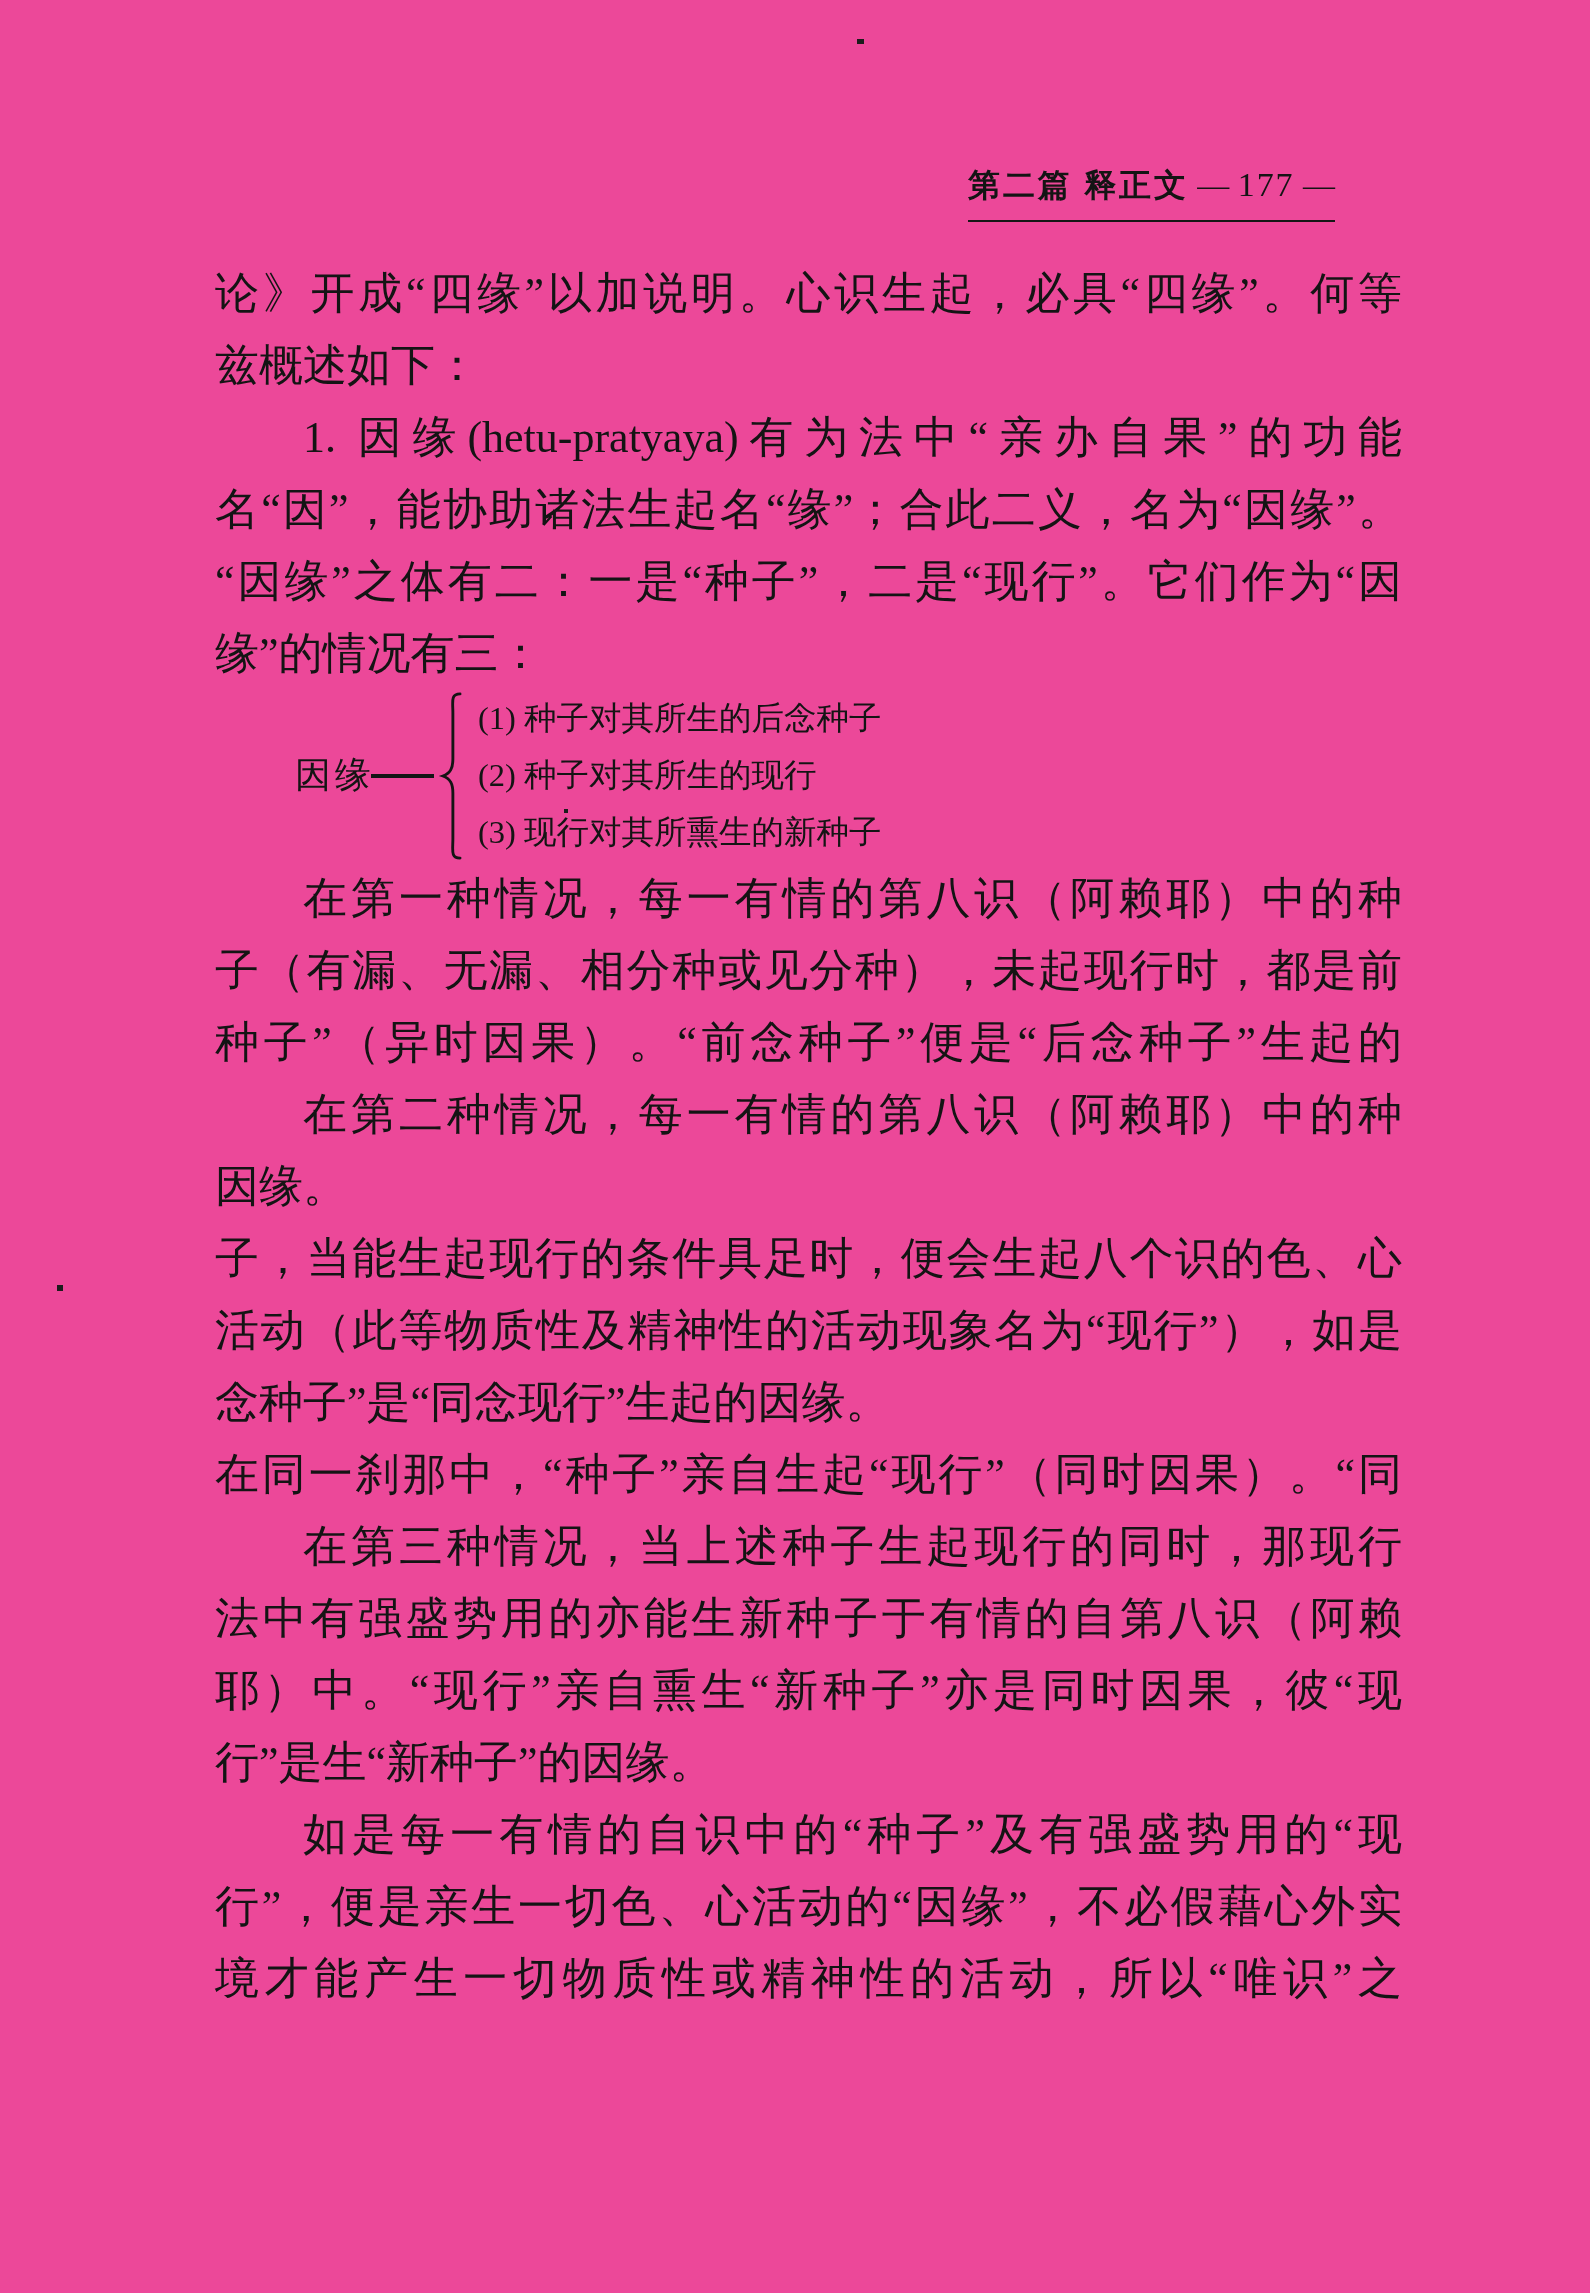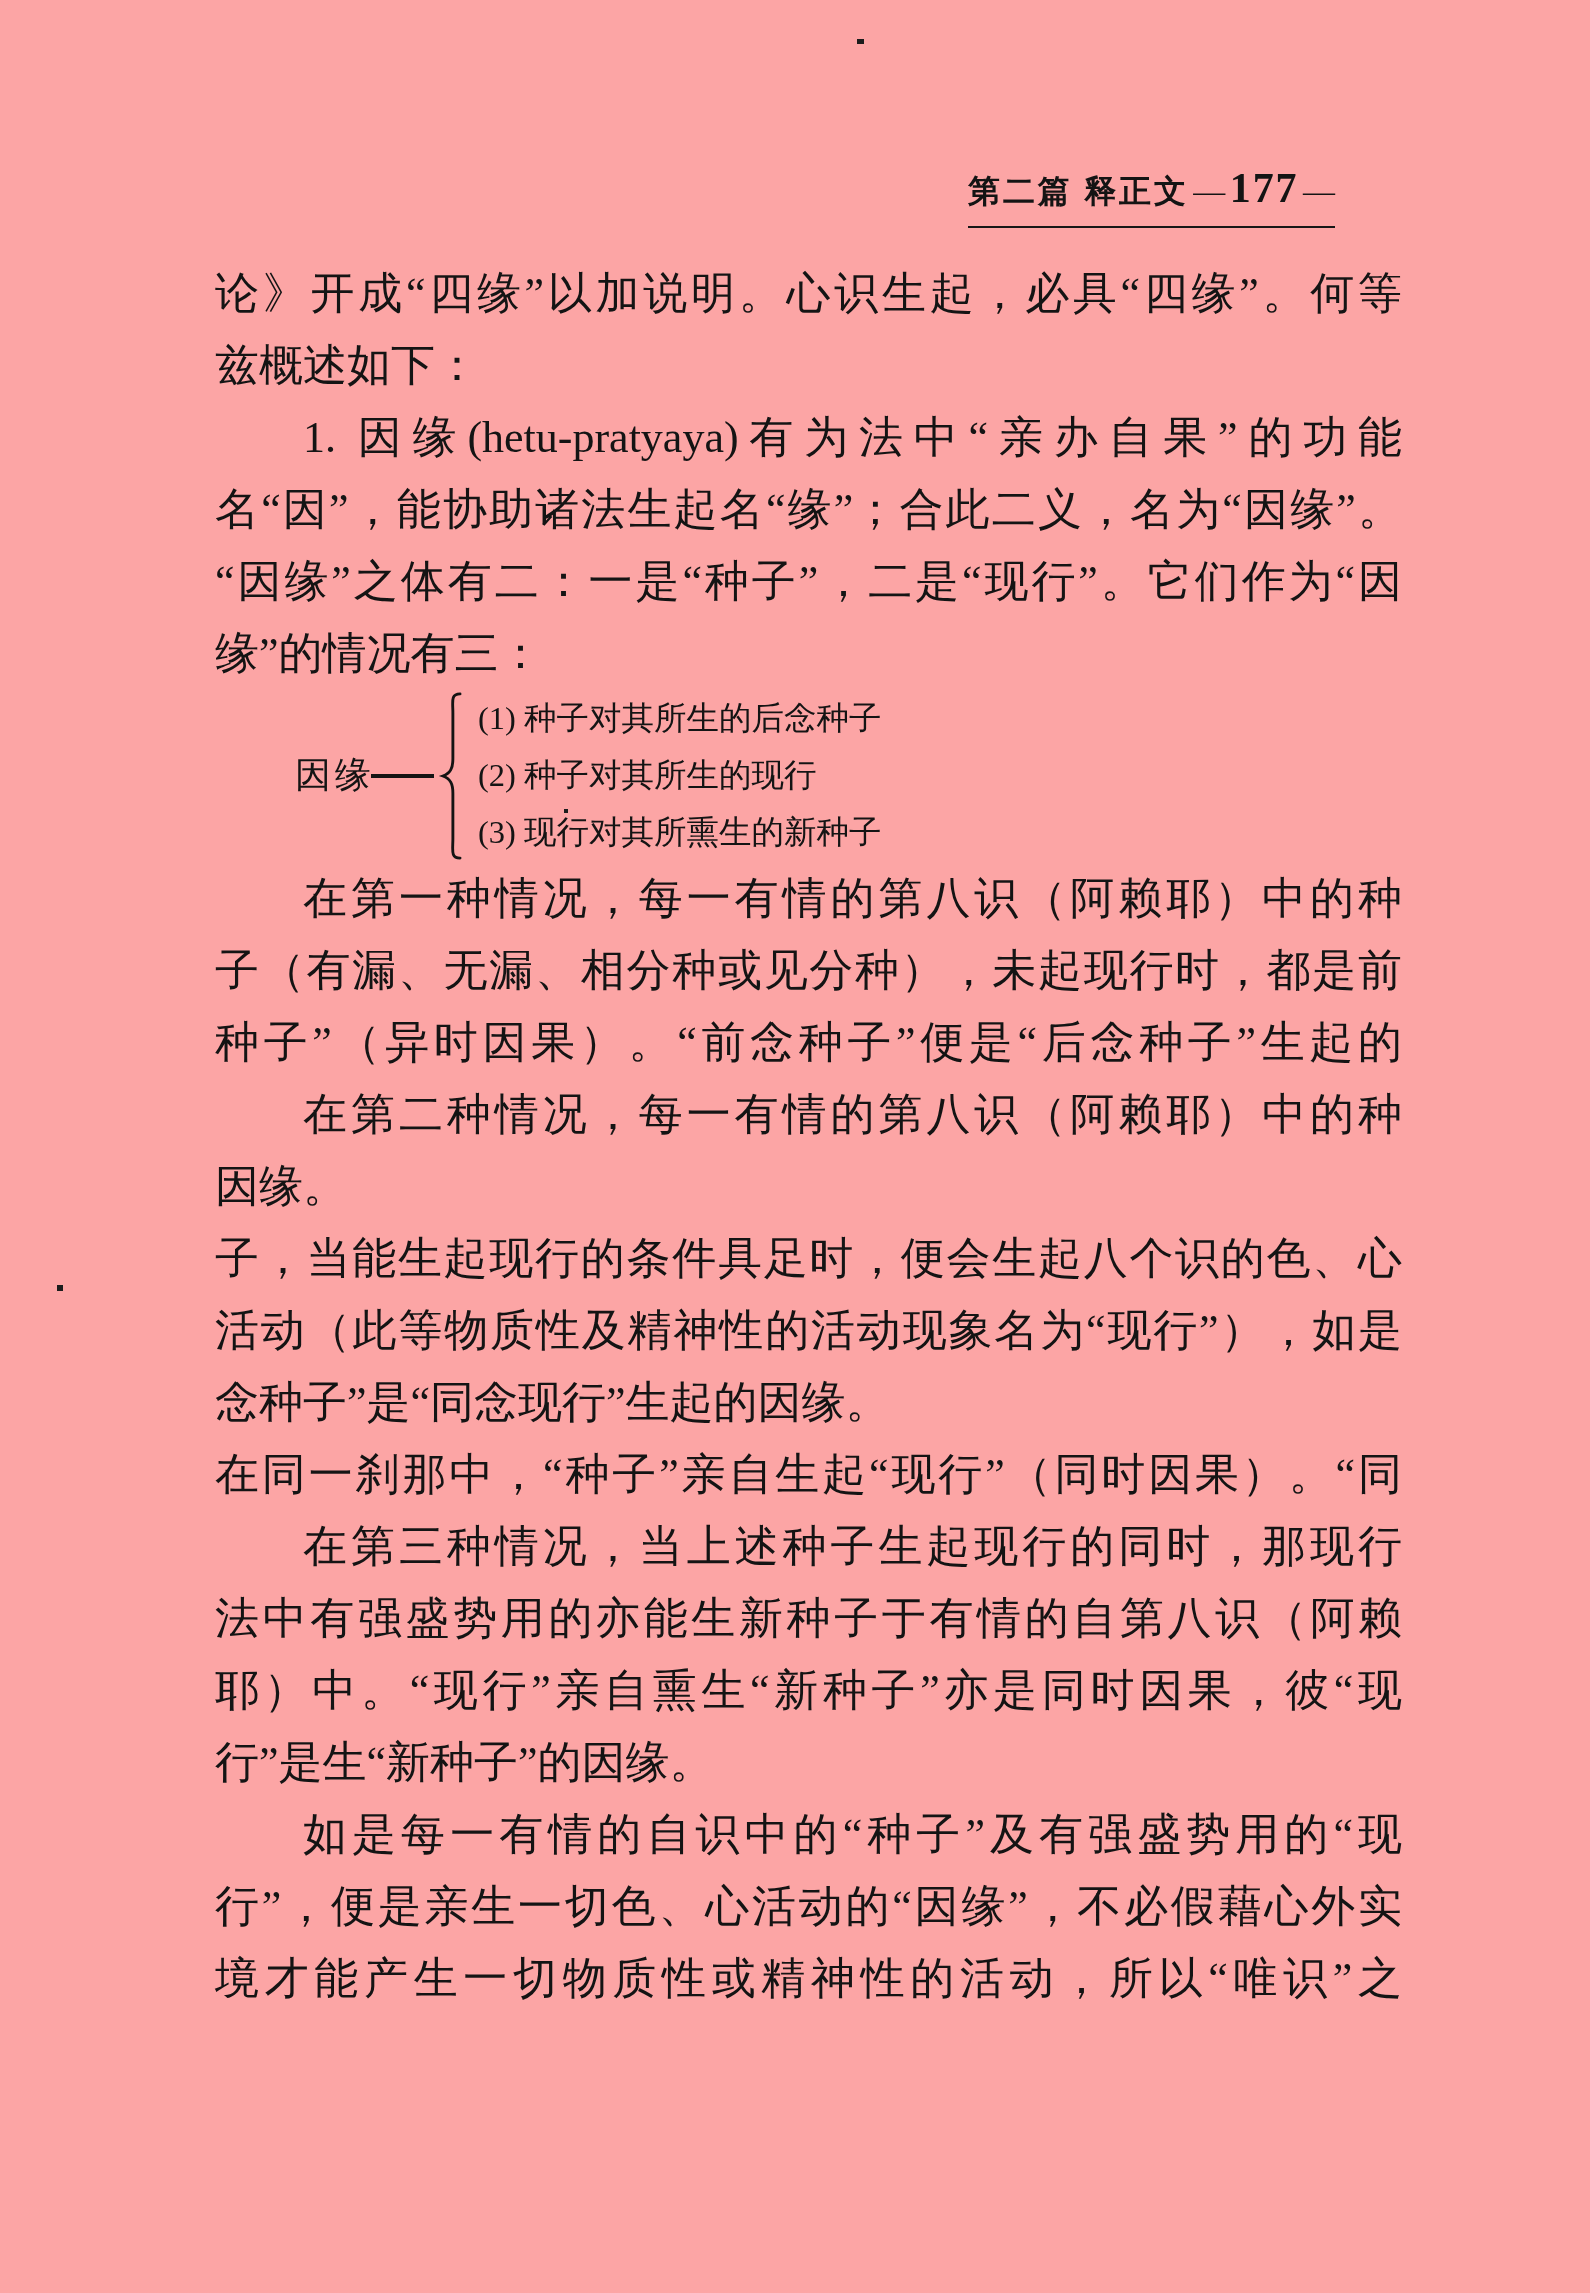--- a/index.html
+++ b/index.html
@@ -1,20 +1,20 @@
 <!DOCTYPE html>
 <html><head>
 <meta charset="utf-8">
 <style>
   html,body{margin:0;padding:0;}
   .page{
     position:relative;
     width:1591px;
     height:2293px;
-    background:#fca5a5;
+    background:#ec4899;
     color:#141414;
     font-family:"Liberation Serif","DejaVu Serif",serif;
     overflow:hidden;
   }
   
   .header{
     position:absolute;
     top:164px;
     left:968px;
     width:367px;
@@ -22,21 +22,21 @@
     border-bottom:2.9px solid #161616;
     display:flex;
     align-items:baseline;
     font-size:32px;
     white-space:nowrap;
   }
   .header .section,
   .header .title{font-weight:700;letter-spacing:2.9px;}
   .header .title{margin-left:11.5px;}
   .header .dash{margin-left:auto;font-weight:400;}
-  .header .pagenum{margin-left:auto;font-weight:700;font-size:42px;letter-spacing:1.9px;}
+  .header .pagenum{margin-left:auto;font-weight:400;font-size:34px;letter-spacing:1.9px;}
   
   .body{
     position:absolute;
     top:258px;
     left:199px;
     width:1203px;
     font-size:44px;
   }
   .line{
     height:72px;

